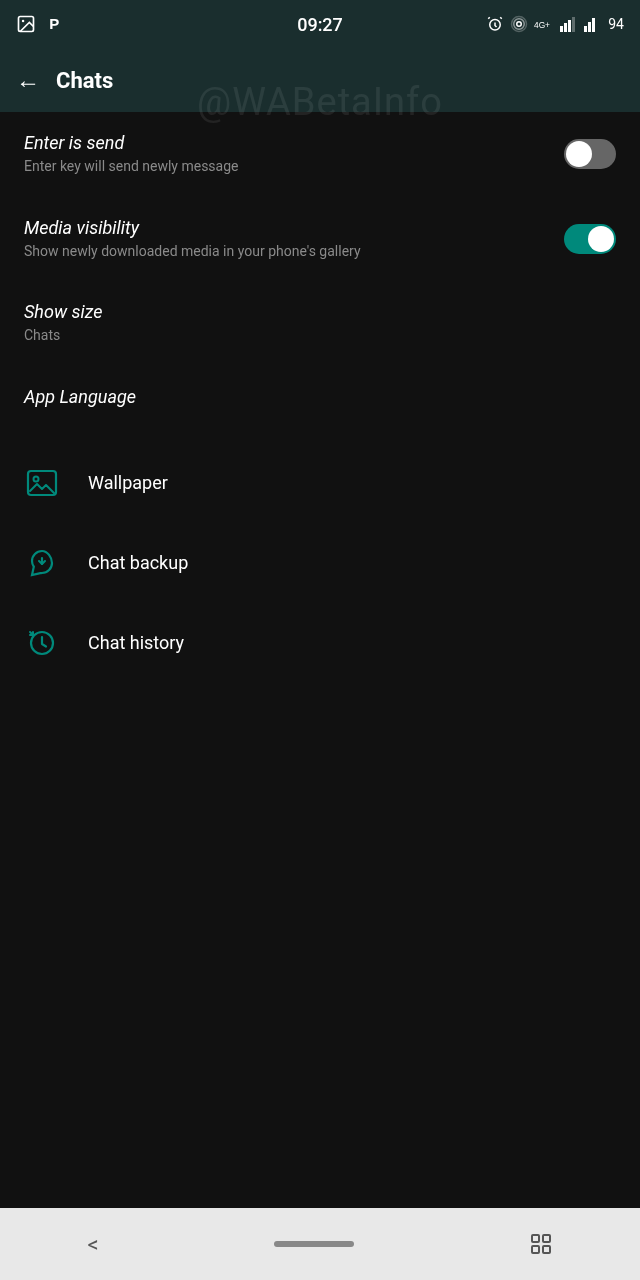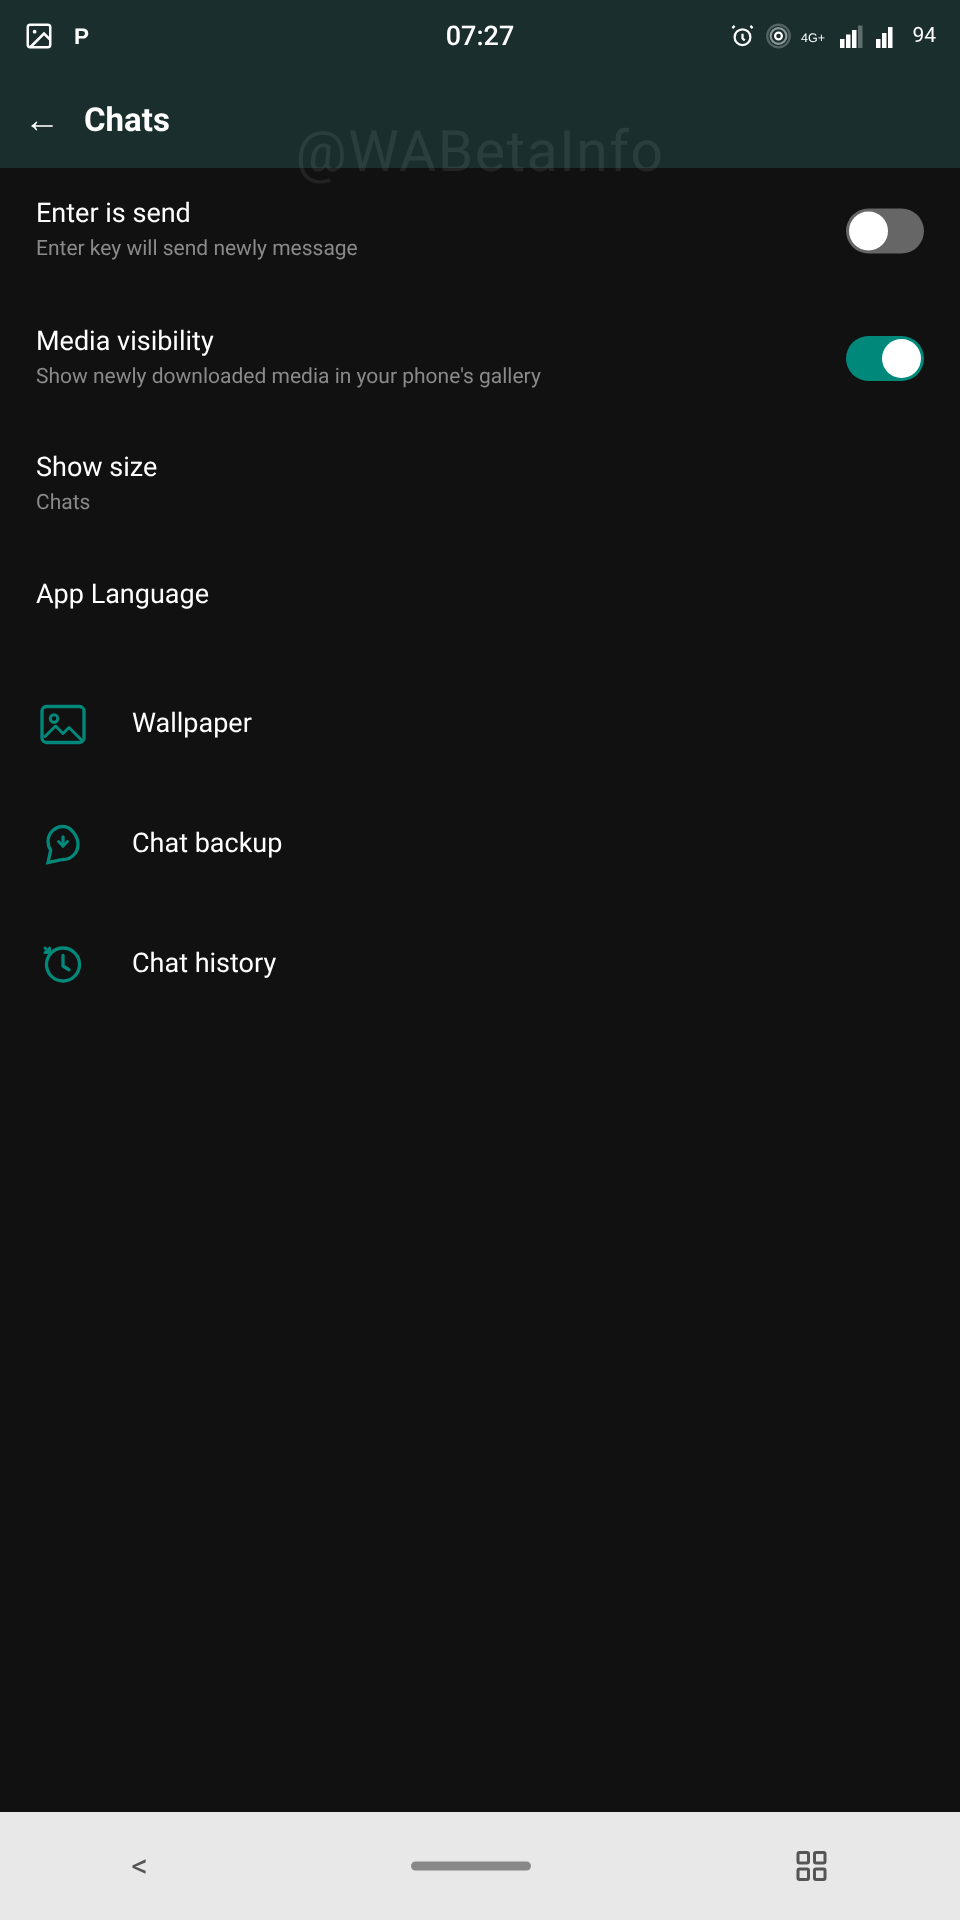--- a/index.html
+++ b/index.html
@@ -105,20 +105,21 @@
     }
 
     .setting-text {
       flex: 1;
     }
 
     .setting-title {
       font-size: 18px;
       color: #ffffff;
       font-weight: 400;
+      font-style: italic;
     }
 
     .setting-subtitle {
       font-size: 14px;
       color: #8a8a8a;
       margin-top: 4px;
       line-height: 1.4;
       max-width: 420px;
     }
 
@@ -230,21 +231,21 @@
     <svg width="20" height="20" viewBox="0 0 24 24" fill="white">
       <rect x="3" y="3" width="18" height="18" rx="2" fill="none" stroke="white" stroke-width="2"></rect>
       <circle cx="8.5" cy="8.5" r="1.5" fill="white"></circle>
       <path d="M21 15l-5-5L5 21" stroke="white" stroke-width="2" fill="none"></path>
     </svg>
 
     <svg width="20" height="20" viewBox="0 0 24 24" fill="white">
       <text x="4" y="18" font-size="18" font-weight="bold" fill="white" font-family="Arial">P</text>
     </svg>
   </div>
-  <div class="status-bar-center">07:27</div>
+  <div class="status-bar-center">09:27</div>
   <div class="status-bar-right">
 
     <svg width="18" height="18" viewBox="0 0 24 24" fill="none" stroke="white" stroke-width="2">
       <circle cx="12" cy="13" r="7"></circle>
       <path d="M12 10v4l2 2"></path>
       <path d="M5 3l-2 2M19 3l2 2"></path>
     </svg>
 
     <svg width="18" height="18" viewBox="0 0 24 24" fill="none" stroke="white" stroke-width="2">
       <circle cx="12" cy="12" r="3"></circle>

